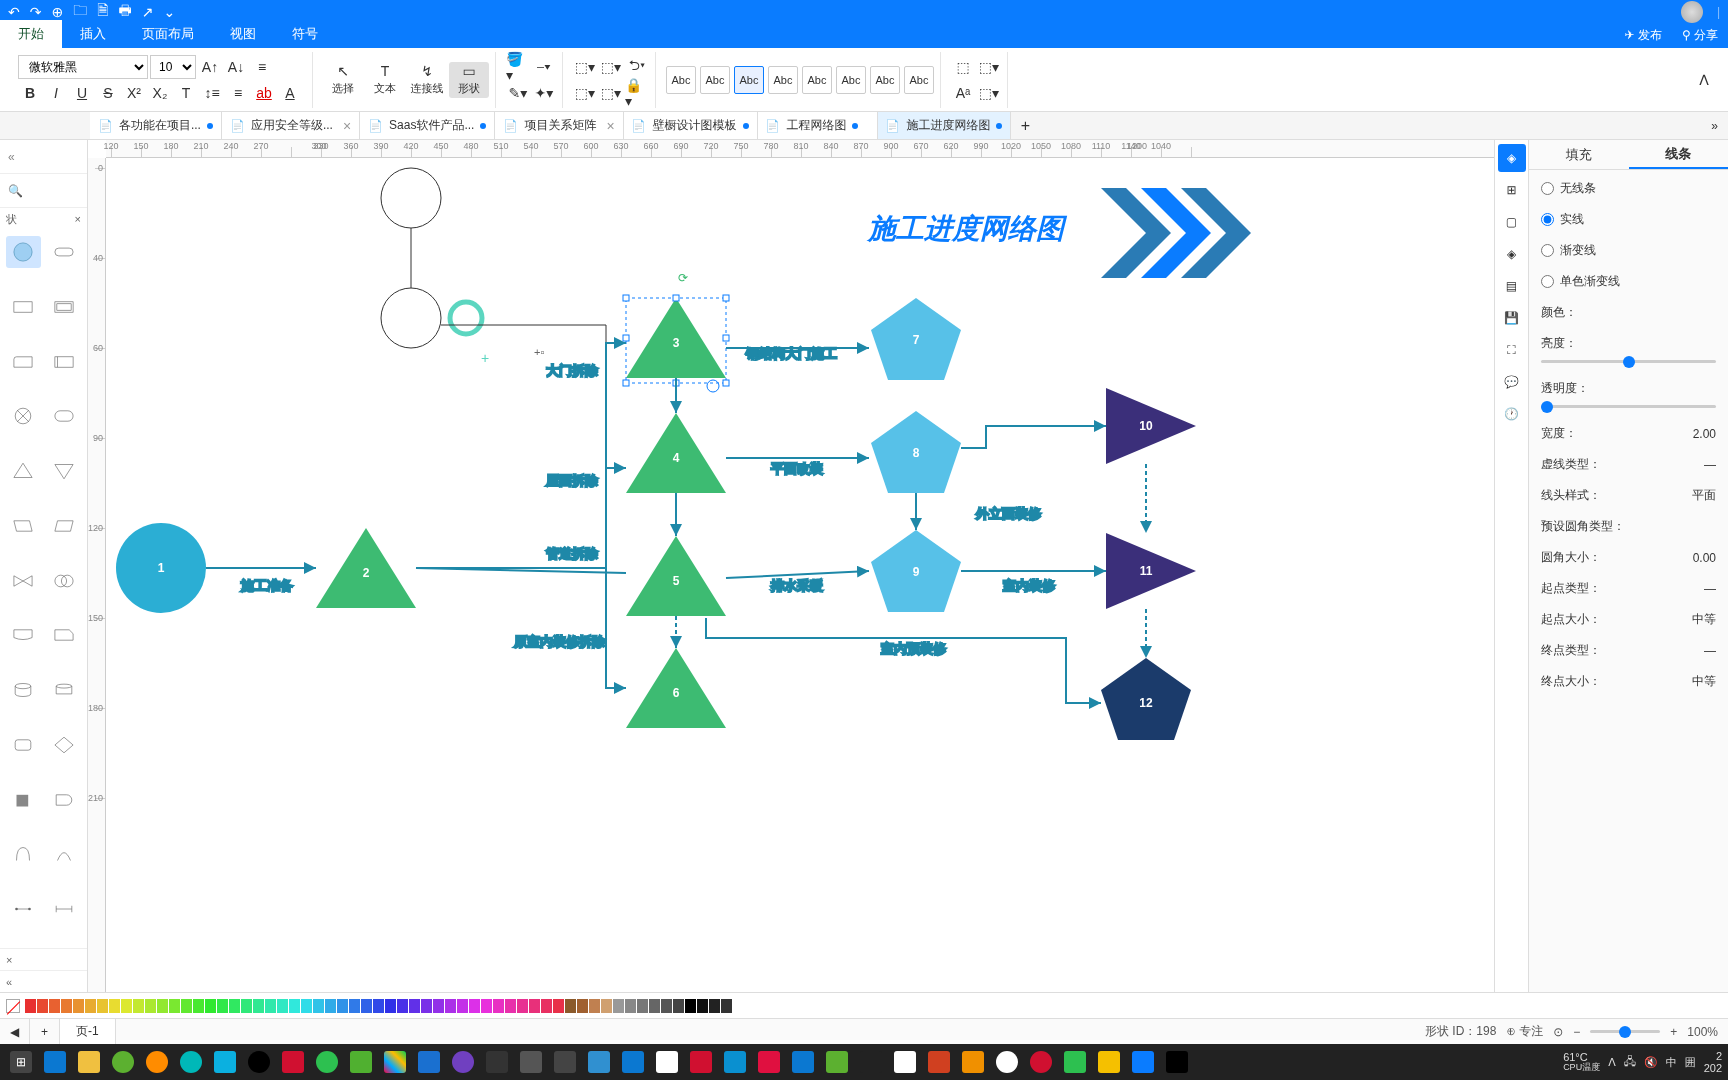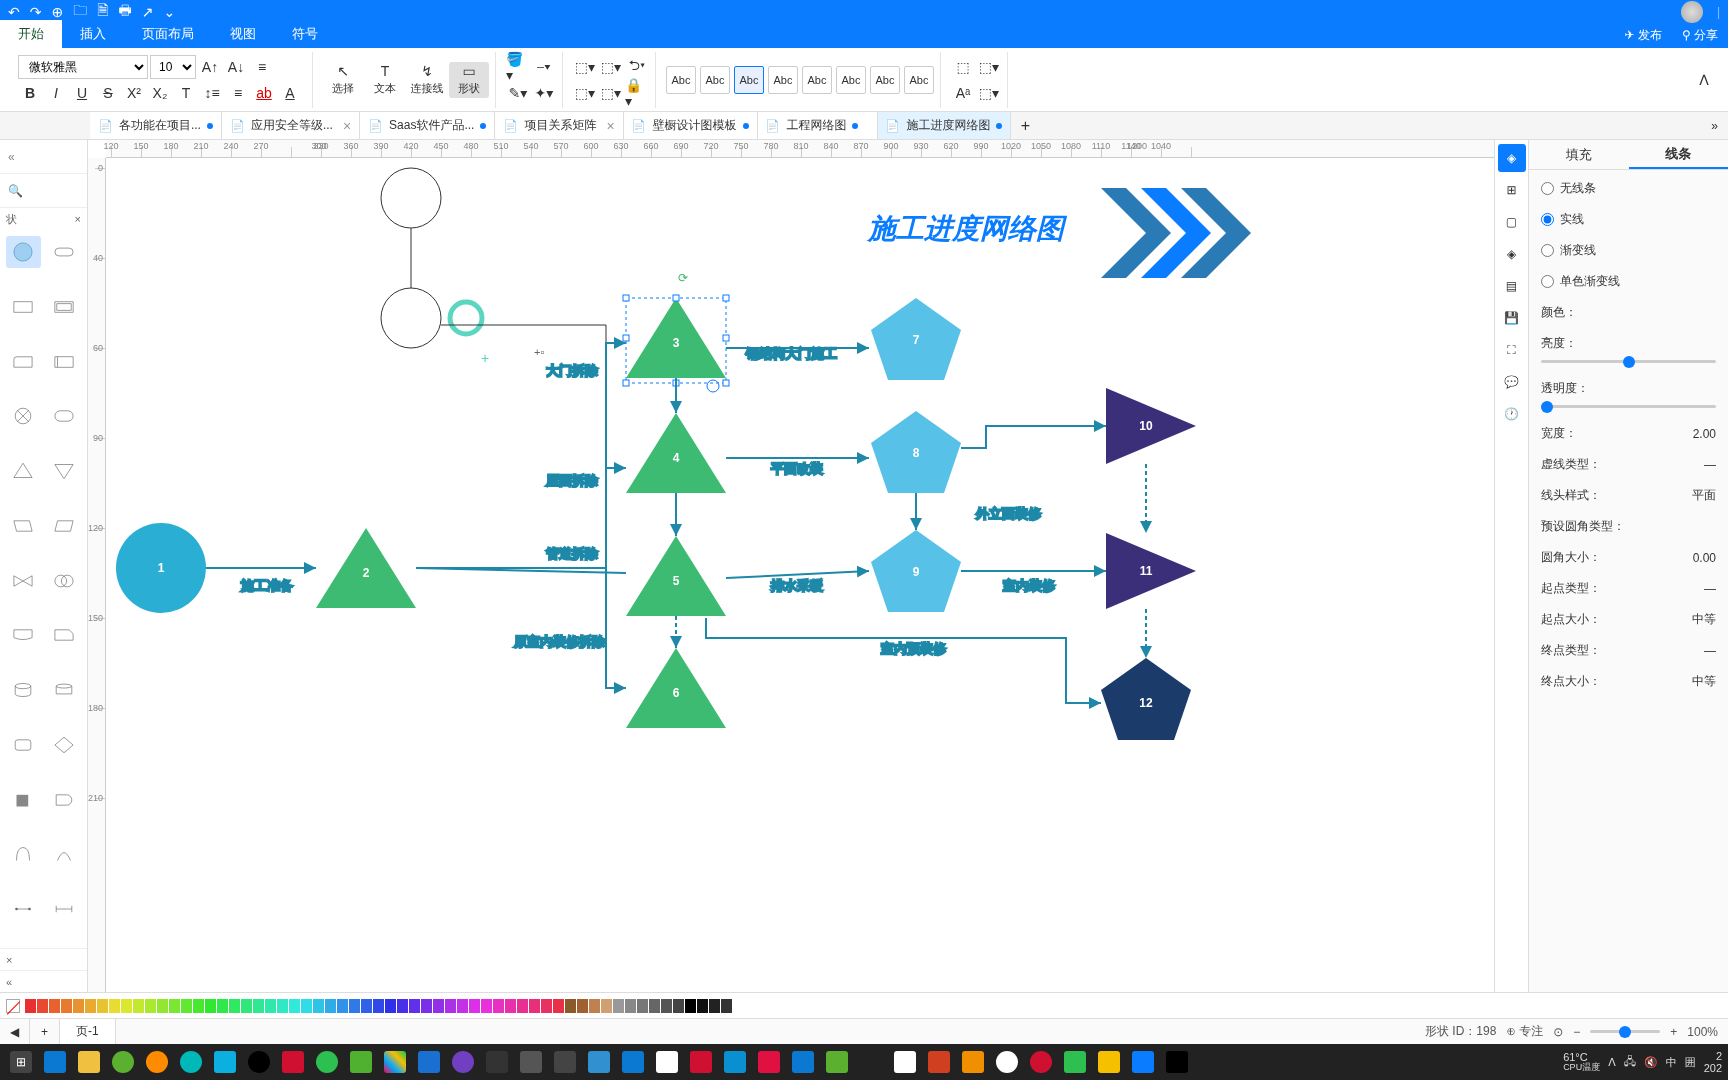--- a/index.html
+++ b/index.html
@@ -505,21 +505,21 @@
         <div class="rtlabel" style="left: 665px;">780</div>
         <div class="rtick maj" style="left: 695px;"></div>
         <div class="rtlabel" style="left: 695px;">810</div>
         <div class="rtick maj" style="left: 725px;"></div>
         <div class="rtlabel" style="left: 725px;">840</div>
         <div class="rtick maj" style="left: 755px;"></div>
         <div class="rtlabel" style="left: 755px;">870</div>
         <div class="rtick maj" style="left: 785px;"></div>
         <div class="rtlabel" style="left: 785px;">900</div>
         <div class="rtick maj" style="left: 815px;"></div>
-        <div class="rtlabel" style="left: 815px;">930</div>
+        <div class="rtlabel" style="left: 815px;">670</div>
         <div class="rtick maj" style="left: 845px;"></div>
         <div class="rtlabel" style="left: 845px;">620</div>
         <div class="rtick maj" style="left: 875px;"></div>
         <div class="rtlabel" style="left: 875px;">990</div>
         <div class="rtick maj" style="left: 905px;"></div>
         <div class="rtlabel" style="left: 905px;">1020</div>
         <div class="rtick maj" style="left: 935px;"></div>
         <div class="rtlabel" style="left: 935px;">1050</div>
         <div class="rtick maj" style="left: 965px;"></div>
         <div class="rtlabel" style="left: 965px;">1080</div>

